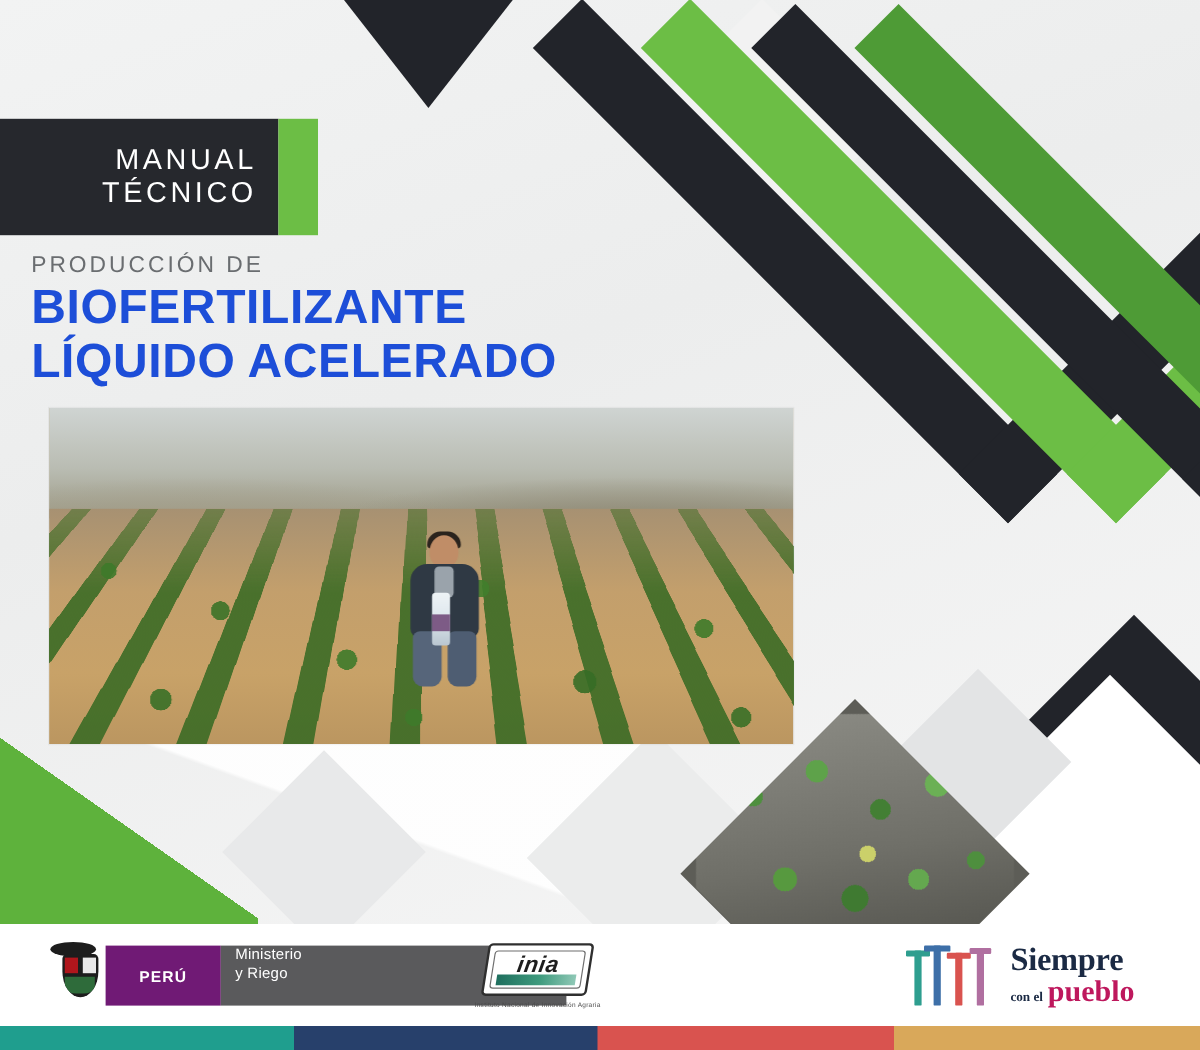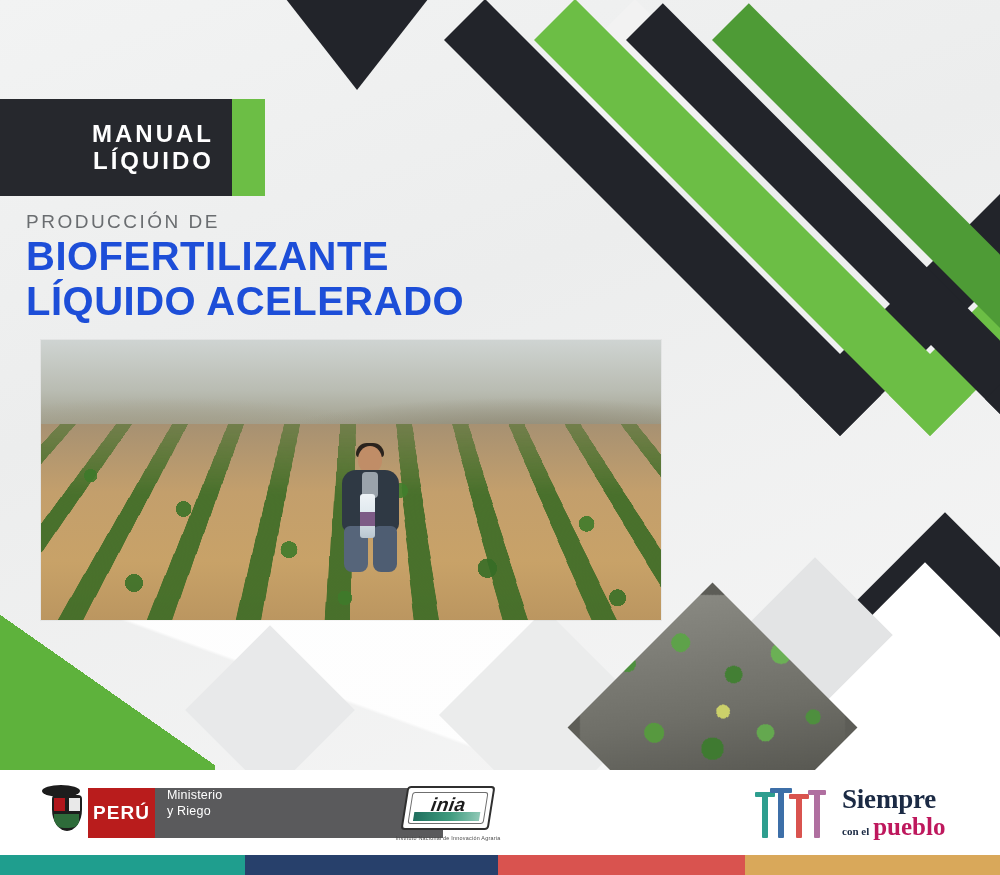--- a/index.html
+++ b/index.html
@@ -83,21 +83,21 @@
   }
 
   
   .badge-wrap { position:absolute; left:0; top:99px; height:97px; display:flex; }
   .badge-box {
     width:232px; height:97px; background:#26282d;
     display:flex; flex-direction:column; justify-content:center;
     align-items:flex-end; padding-right:18px;
   }
   .badge-line {
-    color:#ffffff; font-size:24px; font-weight:700;
+    color:#ffffff; font-size:24px; font-weight:400;
     letter-spacing:3px; line-height:1.12; font-family:"Liberation Sans", sans-serif;
   }
   .badge-green { width:33px; height:97px; background:#6cbe45; }
 
   
   .title-block { position:absolute; left:26px; top:212px; }
   .t-kicker {
     font-size:19px; color:#6a6d70; letter-spacing:2.5px;
     font-weight:400; line-height:1.1;
   }
@@ -213,23 +213,23 @@
   .peru-shield .sh-body {
     width:30px; height:36px; background:#1d1d1d;
     border-radius:4px 4px 50% 50%/4px 4px 60% 60%;
     position:relative; overflow:hidden;
   }
   .peru-shield .sh-q1 { position:absolute; left:2px; top:3px; width:11px; height:13px; background:#b0161c; }
   .peru-shield .sh-q2 { position:absolute; right:2px; top:3px; width:11px; height:13px; background:#e9e9e9; }
   .peru-shield .sh-q3 { position:absolute; left:2px; bottom:3px; width:25px; height:14px; background:#2e6b3a; border-radius:0 0 40% 40%; }
   .peru-shield .sh-wreath { position:absolute; left:-4px; top:-3px; width:38px; height:12px; background:#1d1d1d; border-radius:50%; }
   .peru-red {
-    width:67px; background:#b91c1c; color:#ffffff;
+    width:96px; background:#701a75; color:#ffffff;
     display:flex; align-items:center; justify-content:center;
-    font-size:19px; font-weight:700; letter-spacing:1px;
+    font-size:13px; font-weight:700; letter-spacing:1px;
   }
   .peru-gray {
     width:288px; background:#5a5a5c; color:#ffffff;
     display:flex; flex-direction:column; 
     padding-left:12px; gap:1px;
   }
   .peru-gray span { font-size:12.5px; line-height:1.22; letter-spacing:.2px; }
 
   
   .lg-inia { position:absolute; left:388px; top:16px; width:120px; text-align:center; }
@@ -296,21 +296,21 @@
     <div class="dia dia-1"></div>
     <div class="dia dia-3"></div>
     <div class="dia dia-2"></div>
 
     <div class="tri-bottom-green2"></div>
   </div>
 
   <div class="badge-wrap">
     <div class="badge-box">
       <div class="badge-line">MANUAL</div>
-      <div class="badge-line">LÍQUIDO</div>
+      <div class="badge-line">TÉCNICO</div>
     </div>
     <div class="badge-green"></div>
   </div>
 
   <div class="title-block">
     <div class="t-kicker">PRODUCCIÓN DE</div>
     <div class="t-main">BIOFERTILIZANTE</div>
     <div class="t-main">LÍQUIDO ACELERADO</div>
   </div>
 

